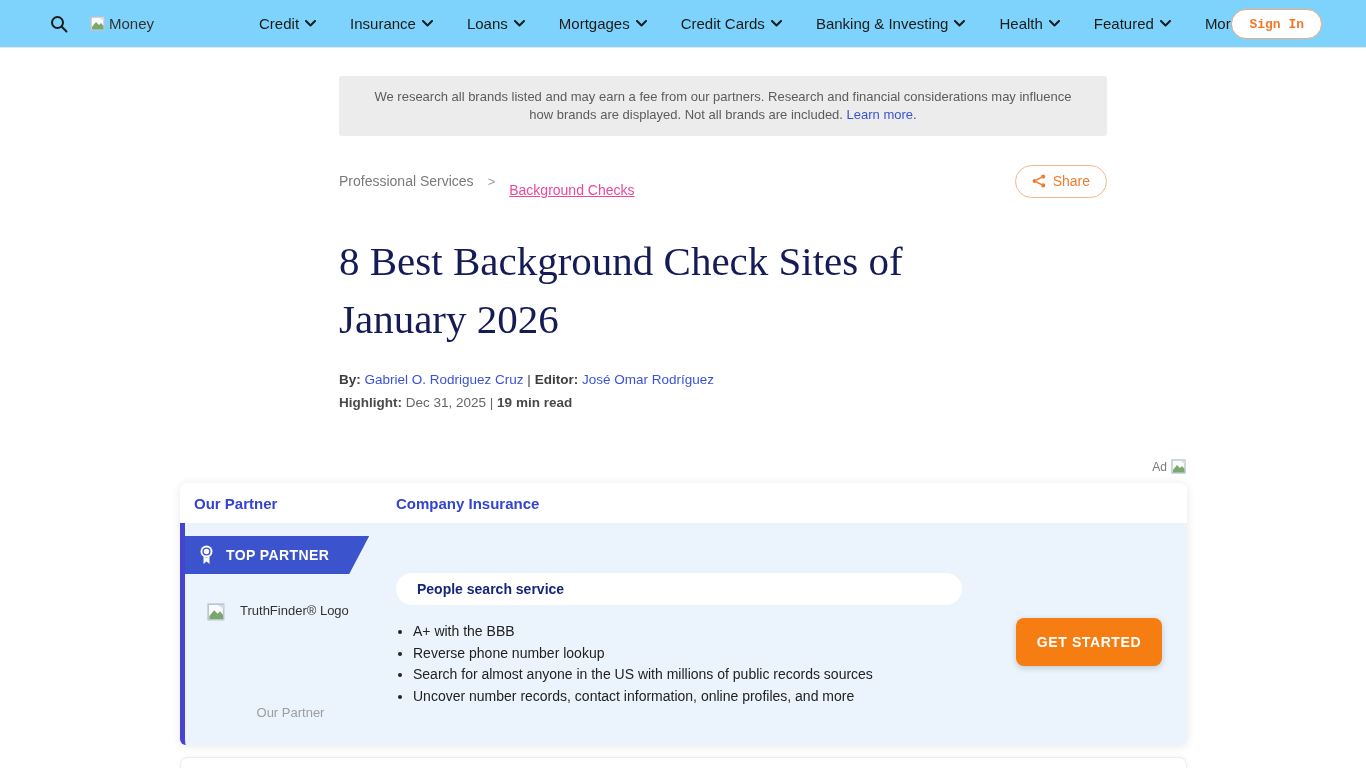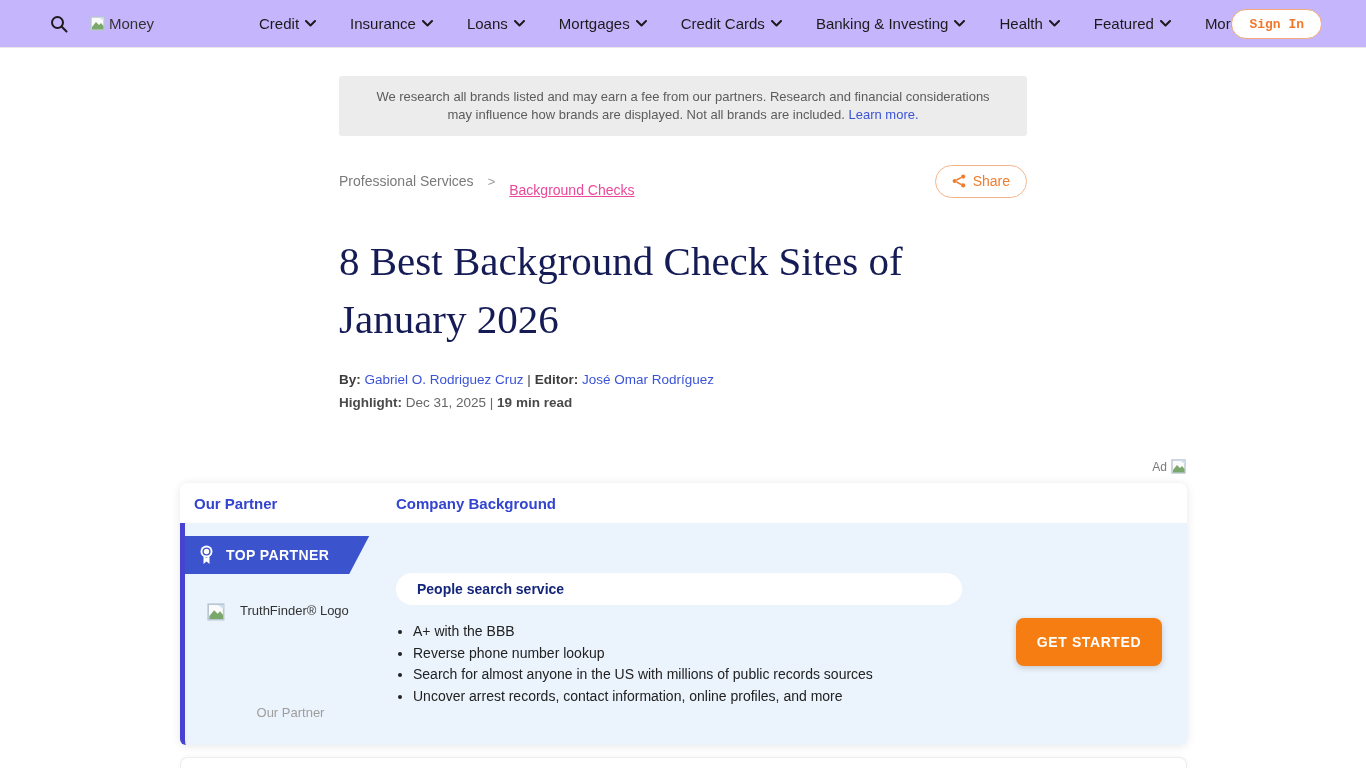--- a/index.html
+++ b/index.html
@@ -1,37 +1,37 @@
 <!DOCTYPE html>
 <html><head>
 <meta charset="utf-8">
 <style>
   * { margin:0; padding:0; box-sizing:border-box; }
   html,body { width:1366px; height:768px; background:#fff; overflow:hidden;
               font-family:"Liberation Sans", sans-serif; color:#222; }
 
   
   .header { position:absolute; top:0; left:0; width:1366px; height:48px;
-            background:#c4b5fd; border-bottom:1px solid #e8e8e8;
+            background:#7dd3fc; border-bottom:1px solid #e8e8e8;
             display:flex; align-items:center; z-index:10; }
   .search-btn { margin-left:50px; background:none; border:none; cursor:pointer;
                 display:flex; align-items:center; }
   .logo { display:flex; align-items:center; margin-left:22px; gap:3px; }
   .logo-alt { font-size:15px; color:#333; }
   .nav { display:flex; align-items:center; margin-left:105px; gap:34px; }
   .nav-item { display:flex; align-items:center; gap:6px; font-size:15px;
               color:#1b1b1b; cursor:pointer; background:none; border:none;
               font-family:inherit; }
   .signin-btn { position:absolute; right:44px; top:9px; height:30px; padding:0 17px;
                 border:1px solid #f3a978; border-radius:16px; background:#fff;
                 color:#f0782c; font-size:13px; font-weight:bold; cursor:pointer;
                 font-family:Liberation Mono, monospace; }
 
   
-  .content-col { position:absolute; left:339px; width:688px; }
+  .content-col { position:absolute; left:339px; width:768px; }
 
   .disclaimer { top:76px; height:60px; background:#ececec; border-radius:3px;
                 display:flex; align-items:center; justify-content:center;
                 padding:0 26px; text-align:center; font-size:13px; color:#5c5c5c;
                 line-height:18px; }
   .disclaimer a { color:#3a53d6; text-decoration:none; }
 
   .crumb-row { top:164px; height:34px; display:flex; align-items:center; }
   .crumb-parent { color:#7a7a7a; font-size:14px; text-decoration:none; }
   .crumb-sep { color:#9a9a9a; font-size:13px; margin:0 14px; }
@@ -218,21 +218,21 @@
   <svg width="16" height="16" viewBox="0 0 16 16">
     <rect x="1" y="1" width="13" height="13" fill="#fbfbfb" stroke="#b9c6d4" stroke-width="1.4"></rect>
     <polygon points="2,11 6,6 9,9 11,7 13.5,10 13.5,13.5 2,13.5" fill="#7aa86a"></polygon>
     <polygon points="9,1.6 14,1.6 14,5" fill="#cfe0ef"></polygon>
   </svg>
 </div>
 
 <div class="partner-card">
   <div class="card-head">
     <span class="card-head-label col1-head">Our Partner</span>
-    <span class="card-head-label">Company Background</span>
+    <span class="card-head-label">Company Insurance</span>
   </div>
   <div class="card-body">
 
     <div class="top-partner-banner">
       <svg width="15" height="20" viewBox="0 0 15 20">
         <polygon points="4.5,11 7.5,13 10.5,11 10.5,19 7.5,16.5 4.5,19" fill="#fff"></polygon>
         <circle cx="7.5" cy="6.5" r="6" fill="#fff"></circle>
         <circle cx="7.5" cy="6.5" r="3.4" fill="none" stroke="#3b53cc" stroke-width="1.4"></circle>
       </svg>
       <span>TOP PARTNER</span>
@@ -247,20 +247,20 @@
       <span>TruthFinder® Logo</span>
     </div>
     <div class="partner-caption">Our Partner</div>
 
     <div class="highlight-pill">People search service</div>
 
     <ul class="bullets">
       <li>A+ with the BBB</li>
       <li>Reverse phone number lookup</li>
       <li>Search for almost anyone in the US with millions of public records sources</li>
-      <li>Uncover arrest records, contact information, online profiles, and more</li>
+      <li>Uncover number records, contact information, online profiles, and more</li>
     </ul>
 
     <button class="cta-btn">GET STARTED</button>
   </div>
 </div>
 
 <div class="next-card-stub"></div>
 
 </body></html>

